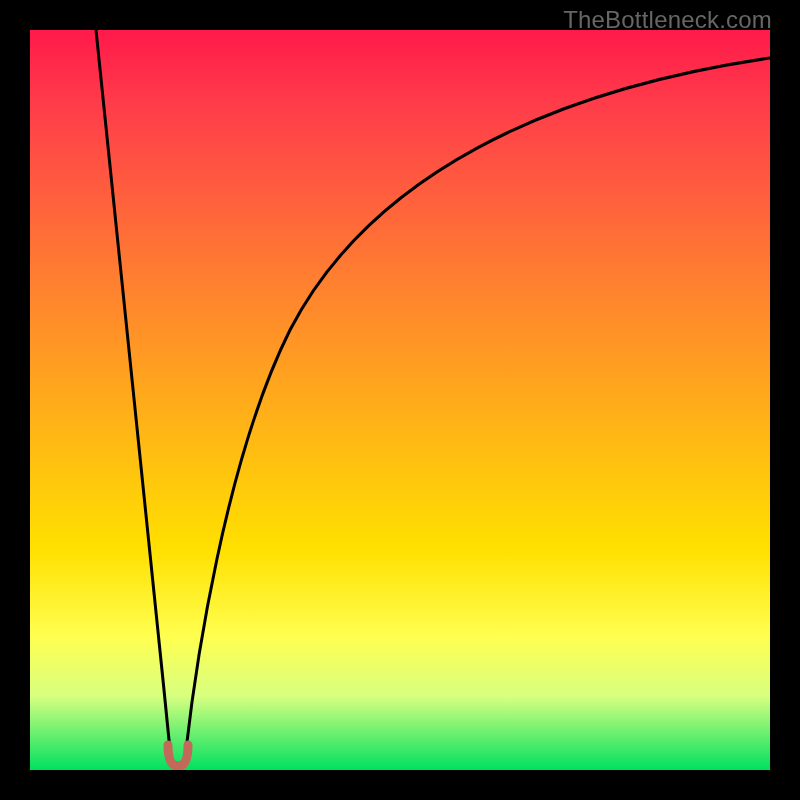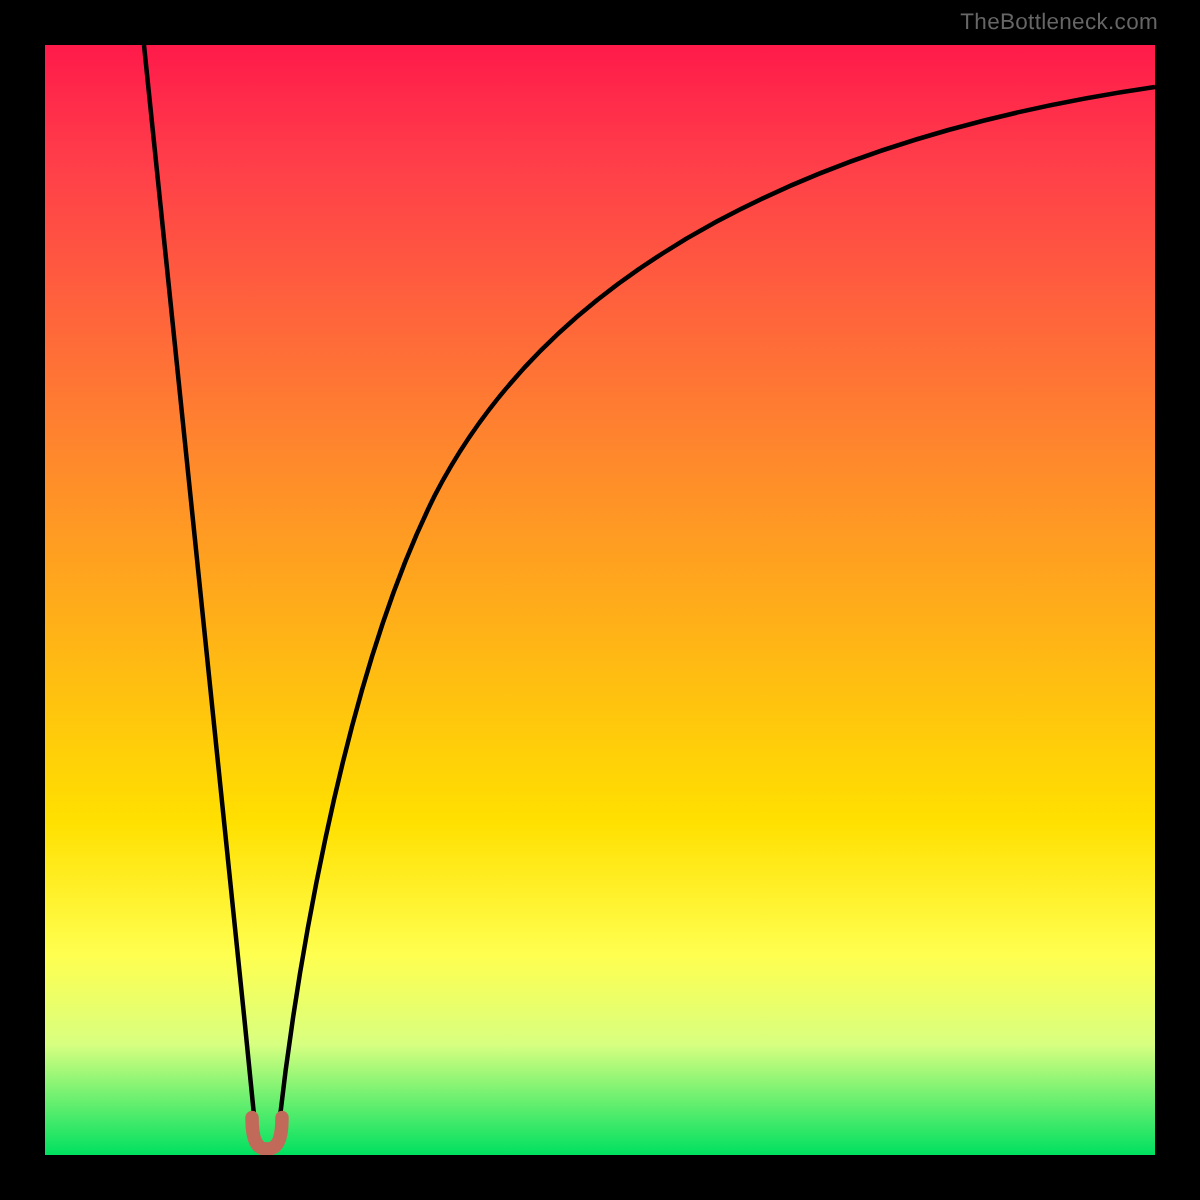--- a/index.html
+++ b/index.html
@@ -40,21 +40,21 @@
       #ffff50 82%,
       #d8ff80 90%,
       #00e060 100%
     );
   }
   .watermark {
     position: absolute;
     top: 6px;
     right: 28px;
     color: #666666;
-    font-size: 15px;
+    font-size: 24px;
     font-weight: 500;
     letter-spacing: 0.2px;
   }
   svg.curves {
     position: absolute;
     inset: 0;
   }
 </style>
 </head>
 <body>

